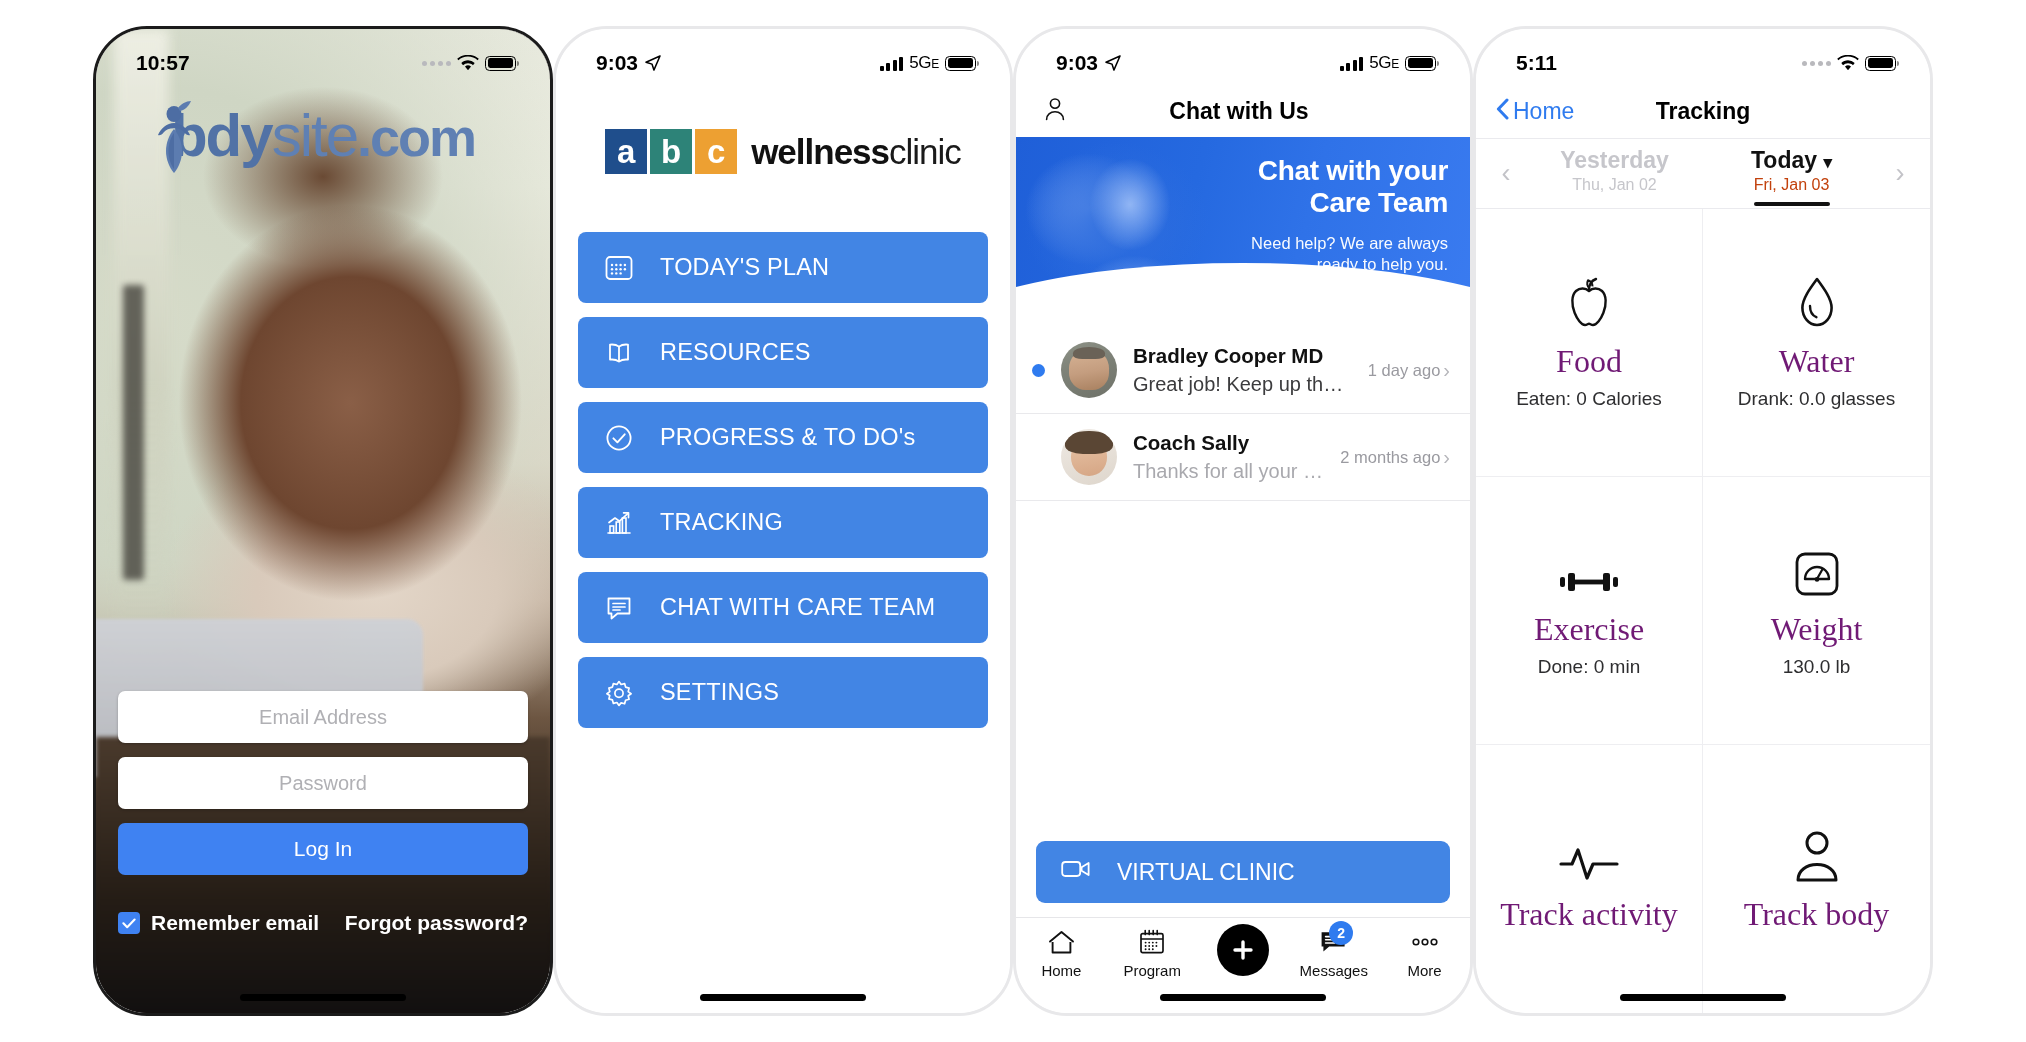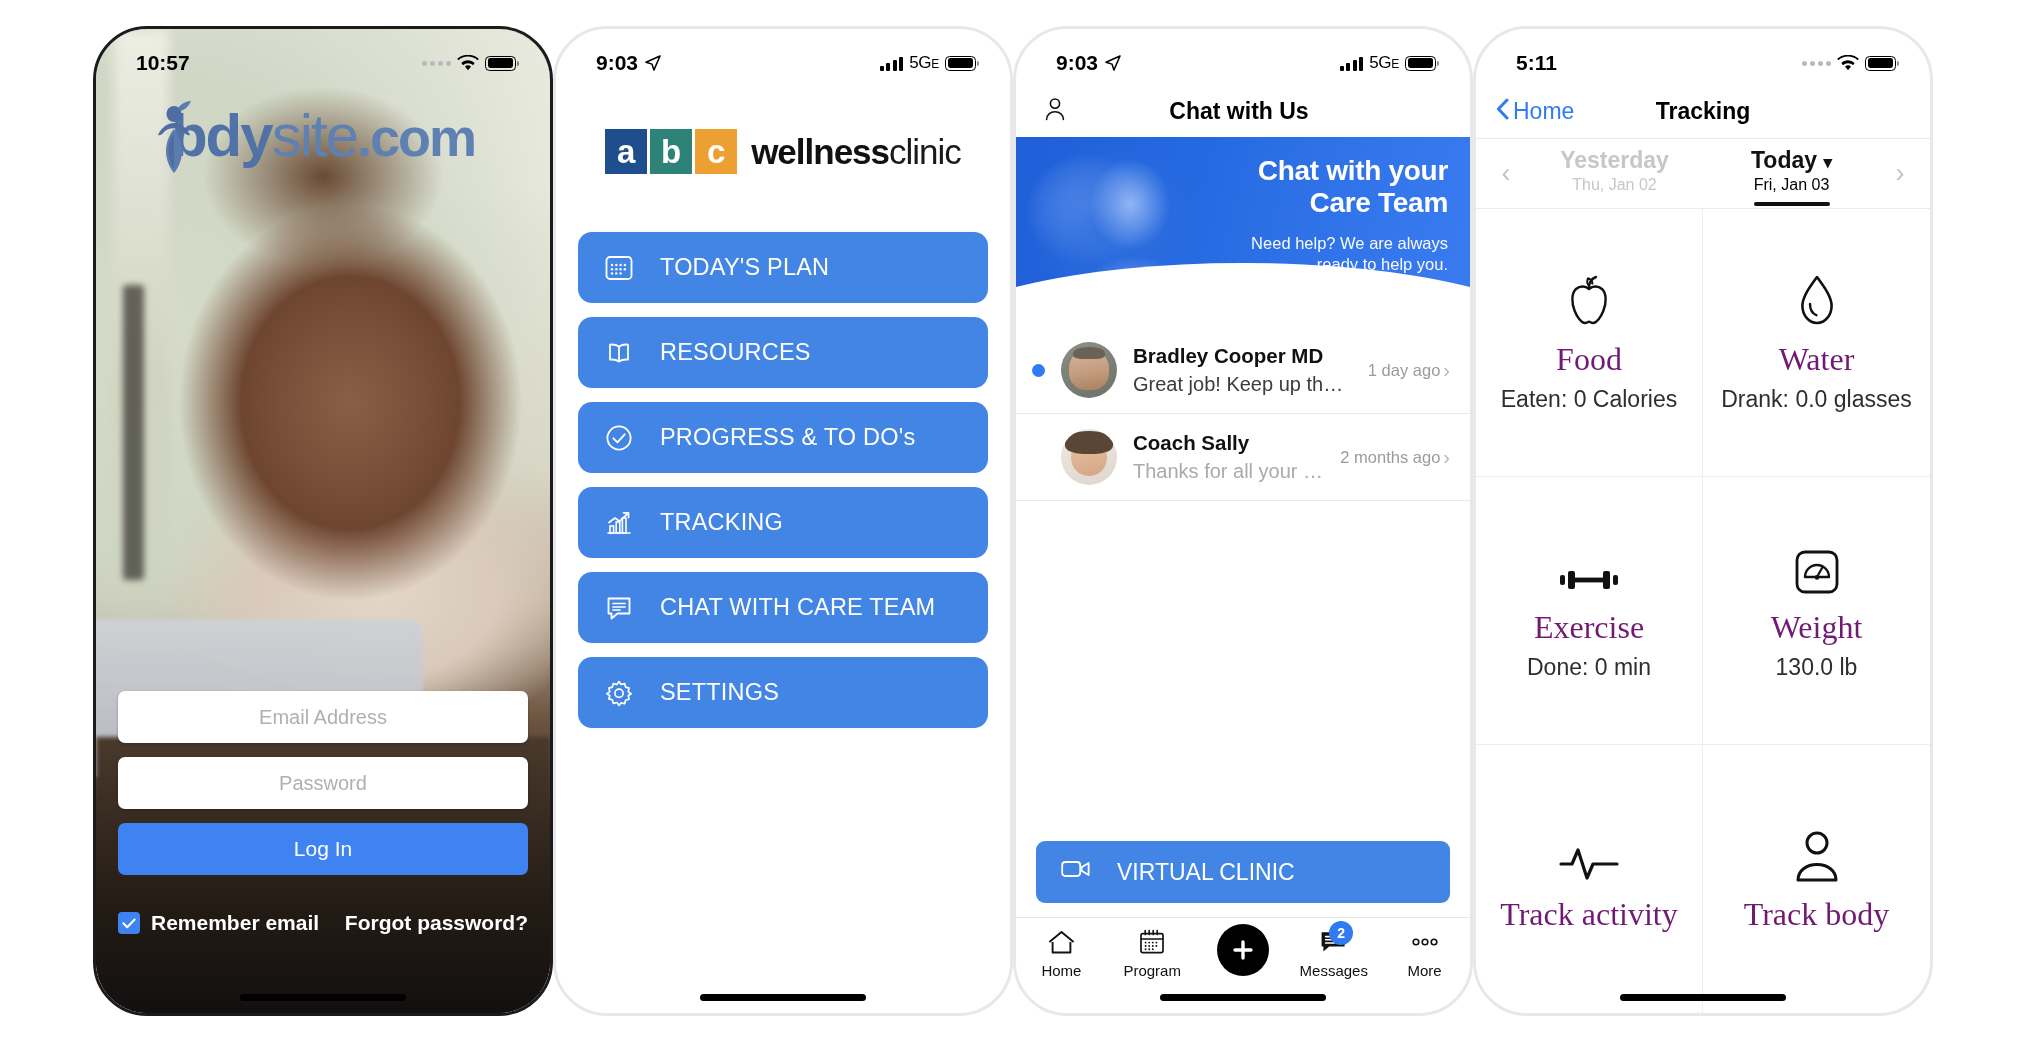--- a/index.html
+++ b/index.html
@@ -179,21 +179,21 @@
     width:42px; height:45px; display:flex; align-items:center; justify-content:center;
     color:#fff; font-size:33px; font-weight:700; font-style:normal;
     font-family:"Liberation Sans",sans-serif;
   }
   .clinic-name{ font-size:35px; letter-spacing:-1px; }
   .clinic-name b{ font-weight:700; color:#111; }
   .clinic-name span{ font-weight:300; color:#1a1a1a; }
 
   .menu{ padding:0 22px; display:flex; flex-direction:column; gap:14px; }
   .menu-btn{
-    height:71px; background:#4285e4; border-radius:14px;
+    height:71px; background:#4285e4; border-radius:8px;
     display:flex; align-items:center; padding:0 26px; gap:26px;
     color:#fff; font-size:23.5px; letter-spacing:.2px;
   }
   .menu-btn .mi{ width:30px; height:30px; flex:0 0 auto; display:block; }
 
   
   .p3 .screen{ background:#fff; }
   .navbar{
     height:52px; flex:0 0 auto; display:flex; align-items:center;
     padding:0 26px; position:relative; background:#fff; z-index:4;
@@ -307,21 +307,21 @@
     font-size:23px; font-weight:700; color:#000; pointer-events:none;
   }
   .dateline{
     height:70px; flex:0 0 auto; display:flex; align-items:center;
     border-bottom:1px solid #eaeaee; padding:0 10px; position:relative;
   }
   .arrowbtn{ width:40px; text-align:center; color:#c3c3c8; font-size:27px; line-height:1; }
   .dcell{ flex:1 1 0; text-align:center; position:relative; padding-bottom:6px;}
   .dcell .big{ font-size:23px; font-weight:700; color:#111; }
   .dcell .big.dim{ color:#c6c6cb; font-weight:600; }
-  .dcell .small{ font-size:16px; color:#000000; margin-top:2px; }
+  .dcell .small{ font-size:16px; color:#c2410c; margin-top:2px; }
   .dcell .small.dim{ color:#c6c6cb; }
   .dcell .uline{
     position:absolute; left:50%; transform:translateX(-50%); bottom:-6px;
     width:76px; height:4px; background:#111; border-radius:2px;
   }
   .grid{
     flex:1 1 auto; display:grid;
     grid-template-columns:1fr 1fr; grid-template-rows:1fr 1fr 1fr;
   }
   .cell{
@@ -329,21 +329,21 @@
     border-right:1px solid #eeeef1; border-bottom:1px solid #eeeef1;
     gap:4px; padding-bottom:6px;
   }
   .cell:nth-child(2n){ border-right:none; }
   .cell:nth-child(5), .cell:nth-child(6){ border-bottom:none; }
   .cell .ci{ height:62px; display:flex; align-items:flex-end; margin-bottom:10px;}
   .cell .ct{
     font-family:"Liberation Serif", serif;
     font-size:32px; color:#701a75; line-height:1;
   }
-  .cell .cs{ font-size:23px; color:#2e2e30; margin-top:7px; }
+  .cell .cs{ font-size:19px; color:#2e2e30; margin-top:7px; }
 </style>
 </head>
 <body>
 
 <div class="stage">
 
   <div class="phone p1 dark-edge">
     <div class="screen">
       <div class="p1-photo">
         <div class="p1-laptop"></div>

